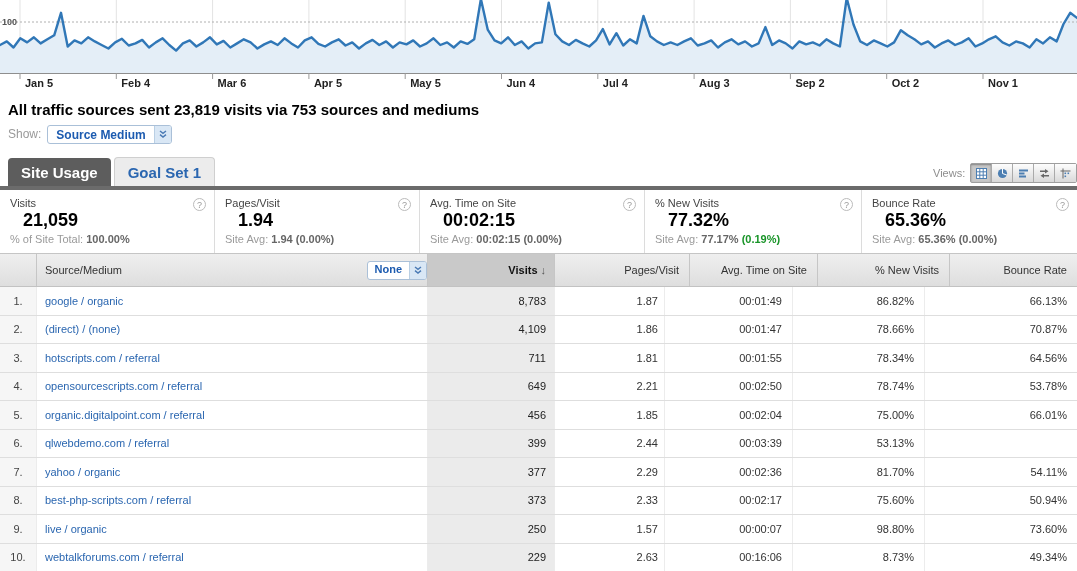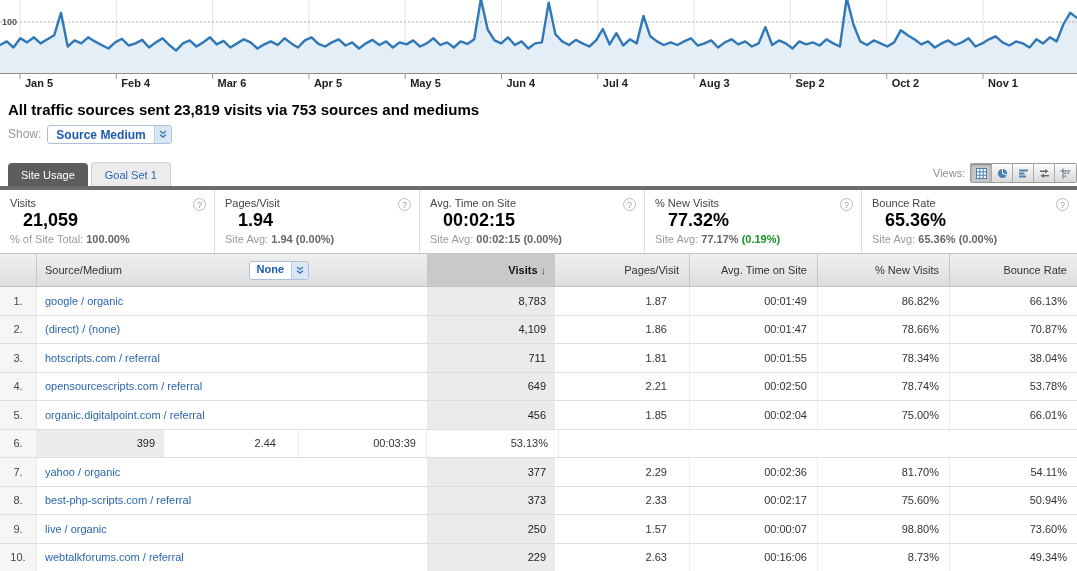--- a/index.html
+++ b/index.html
@@ -19,21 +19,21 @@
     display:inline-flex; align-items:stretch; border:1px solid #aac0d8;
     border-radius:3px; overflow:hidden; background:#fff; cursor:pointer; height:19px;
   }
   .ga-dropdown .dd-text { font-size:12px; font-weight:bold; color:#1c5bb0; padding:2px 8px 0 8px; }
   .ga-dropdown .dd-chev {
     background:#d9e7f5; border-left:1px solid #b9cfe4; display:flex; align-items:center; padding:0 4px;
   }
   
   .tabs-row { position:relative; height:26px; margin-top:15px; }
   .tabs { position:absolute; left:8px; bottom:0; display:flex; gap:3px; align-items:flex-end; }
-  .tab { font-size:11px; font-weight:normal; padding:6px 13px 5px 13px; border-radius:4px 4px 0 0; cursor:pointer; }
+  .tab { font-size:15px; font-weight:bold; padding:6px 13px 5px 13px; border-radius:4px 4px 0 0; cursor:pointer; }
   .tab.active { background:#5d5d5d; color:#fff; }
   .tab.inactive { background:#ececec; color:#2a66b0; border:1px solid #cfcfcf; border-bottom:none; }
   .tabs-bar { height:4px; background:#6b6b6b; width:1077px; }
   .views { position:absolute; left:933px; bottom:3px; display:flex; align-items:center; }
   .views-label { font-size:11px; color:#8e8e8e; margin-right:5px; }
   .btn-group { display:flex; border:1px solid #9e9e9e; border-radius:2px; }
   .view-btn {
     width:21px; height:18px; display:flex; align-items:center; justify-content:center;
     background:linear-gradient(#fdfdfd,#d9d9d9); border-right:1px solid #aaa; cursor:pointer;
   }
@@ -58,29 +58,29 @@
   .thead { display:flex; height:33px; background:linear-gradient(#efefef,#dedede); border-bottom:1px solid #c2c2c2; }
   .th { font-size:11px; color:#333; display:flex; align-items:center; height:100%; border-right:1px solid #c6c6c6; }
   .th-num    { width:37px; }
   .th-source { width:391px; padding-left:8px; }
   .th-visits { width:127px; background:#c9c9c9; justify-content:flex-end; padding-right:8px; font-weight:bold; color:#111; }
   .th-pages  { width:135px; justify-content:flex-end; padding-right:10px; }
   .th-time   { width:128px; justify-content:flex-end; padding-right:10px; }
   .th-new    { width:132px; justify-content:flex-end; padding-right:10px; }
   .th-bounce { width:127px; flex:1; justify-content:flex-end; padding-right:10px; border-right:none; }
   .sort-arrow { color:#555; margin-left:3px; font-weight:bold; }
-  .none-dd { margin-left:auto; margin-right:118px; }
+  .none-dd { margin-left:auto; }
   .none-dd .dd-text { font-size:11px; padding:1px 7px 0 7px; }
   .tr { display:flex; height:28.5px; border-bottom:1px solid #dedede; background:#fff; }
   .td { font-size:11px; display:flex; align-items:center; height:100%; border-right:1px solid #ececec; color:#333; }
   .td-num    { width:37px; justify-content:center; color:#444; background:#f6f6f6; }
   .td-source { width:391px; padding-left:8px; }
   .td-source span { color:#2a66b0; cursor:pointer; }
   .td-visits { width:127px; justify-content:flex-end; padding-right:8px; background:#ebebeb; font-weight:normal; color:#222; }
-  .td-pages  { width:135px; justify-content:flex-end; padding-right:22px; }
+  .td-pages  { width:110px; justify-content:flex-end; padding-right:6px; }
   .td-time   { width:128px; justify-content:flex-end; padding-right:10px;text-align:right; }
   .td-new    { width:132px; justify-content:flex-end; padding-right:10px; }
   .td-bounce { width:127px; flex:1; justify-content:flex-end; padding-right:10px; border-right:none; }
 </style>
 </head>
 <body>
 
 <div class="chart-wrap">
   <svg id="spark-svg" width="1077" height="90" viewBox="0 0 1077 90">
       <line x1="20" y1="0" x2="20" y2="72" stroke="#e3e3e3" stroke-width="1"></line>
@@ -267,21 +267,21 @@
       </div>
       <div class="tr">
         <div class="td td-num">3.</div>
         <div class="td td-source">
           <span>hotscripts.com / referral</span>
         </div>
         <div class="td td-visits">711</div>
         <div class="td td-pages">1.81</div>
         <div class="td td-time">00:01:55</div>
         <div class="td td-new">78.34%</div>
-        <div class="td td-bounce">38.04%</div>
+        <div class="td td-bounce">64.56%</div>
       </div>
       <div class="tr">
         <div class="td td-num">4.</div>
         <div class="td td-source">
           <span>opensourcescripts.com / referral</span>
         </div>
         <div class="td td-visits">649</div>
         <div class="td td-pages">2.21</div>
         <div class="td td-time">00:02:50</div>
         <div class="td td-new">78.74%</div>
@@ -293,20 +293,23 @@
           <span>organic.digitalpoint.com / referral</span>
         </div>
         <div class="td td-visits">456</div>
         <div class="td td-pages">1.85</div>
         <div class="td td-time">00:02:04</div>
         <div class="td td-new">75.00%</div>
         <div class="td td-bounce">66.01%</div>
       </div>
       <div class="tr">
         <div class="td td-num">6.</div>
+        <div class="td td-source">
+          <span>qlwebdemo.com / referral</span>
+        </div>
         <div class="td td-visits">399</div>
         <div class="td td-pages">2.44</div>
         <div class="td td-time">00:03:39</div>
         <div class="td td-new">53.13%</div>
       </div>
       <div class="tr">
         <div class="td td-num">7.</div>
         <div class="td td-source">
           <span>yahoo / organic</span>
         </div>

